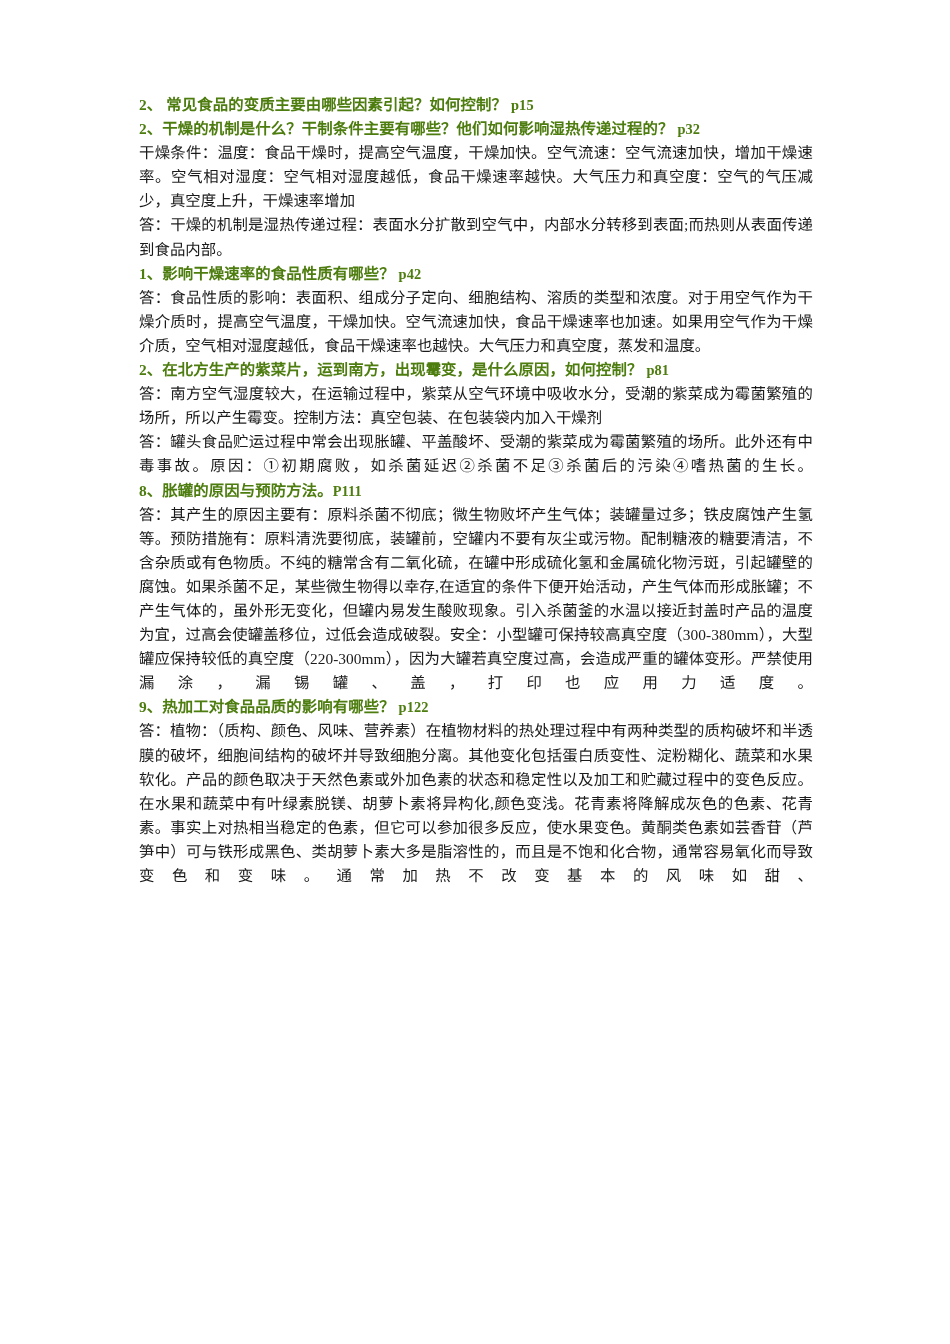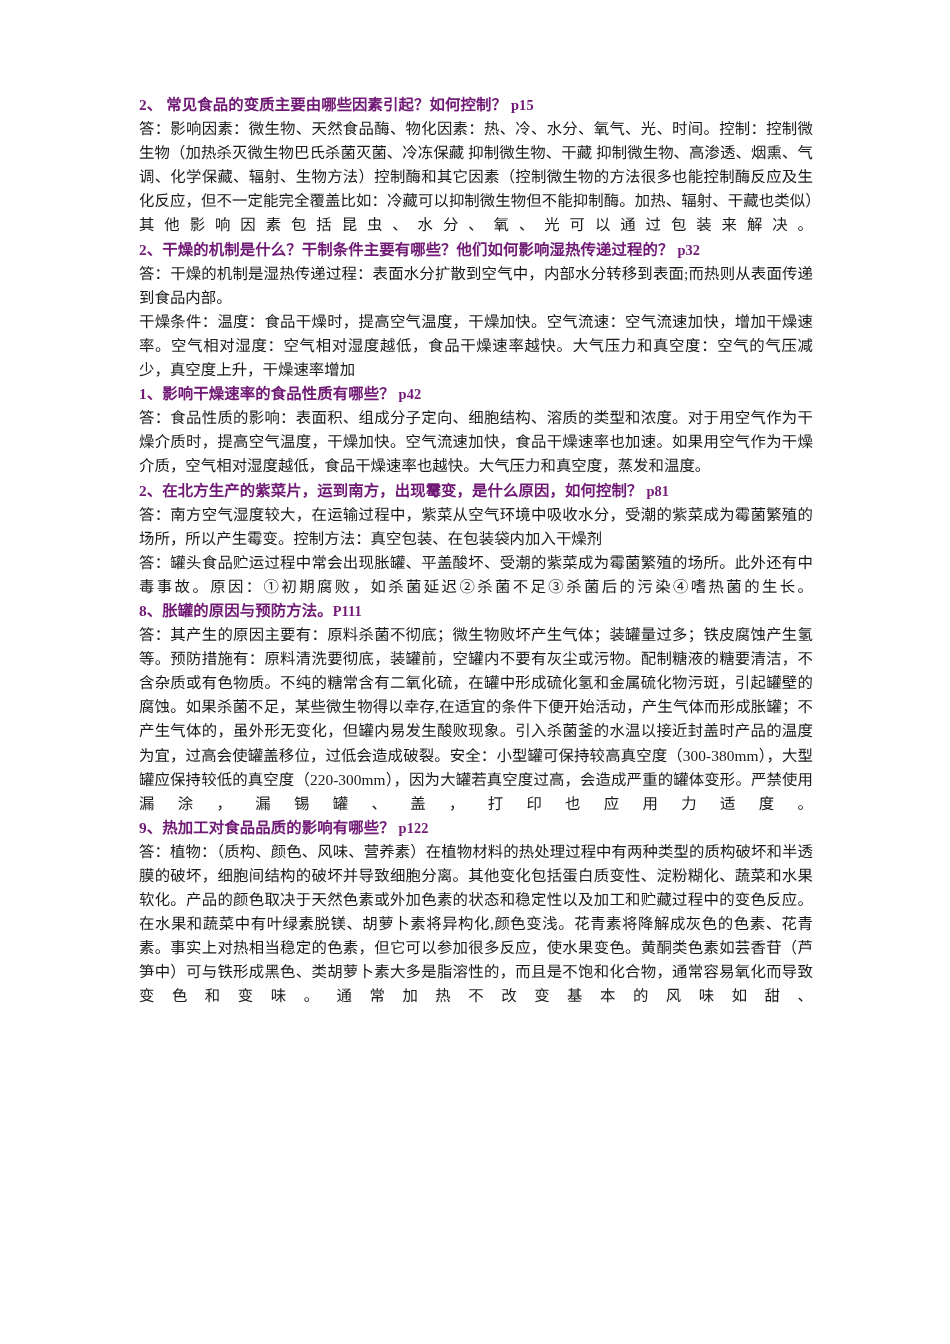--- a/index.html
+++ b/index.html
@@ -25,21 +25,21 @@
   }
   .qa-block {
     margin: 0;
     padding: 0;
   }
   .q-heading {
     font-family: "Liberation Serif", "DejaVu Serif", serif;
     font-weight: bold;
     font-size: 15.4px;
     line-height: 24.1px;
-    color: #701a75;
+    color: #4d7c0f;
     margin: 0;
     padding: 0;
     letter-spacing: 0.1px;
     white-space: nowrap;
   }
   .q-heading .pageref {
     font-family: "Liberation Serif", "DejaVu Serif", serif;
     font-weight: bold;
     font-size: 14.4px;
   }
@@ -62,27 +62,26 @@
   }
 </style>
 </head>
 <body>
 
 <div class="page">
   <div class="content">
 
     <div class="qa-block">
       <p class="q-heading"><span>2、  常见食品的变质主要由哪些因素引起？如何控制？</span> <span class="pageref">p15</span></p>
-      <p class="a-body last-justify">答：影响因素：微生物、天然食品酶、物化因素：热、冷、水分、氧气、光、时间。控制：控制微生物（加热杀灭微生物巴氏杀菌灭菌、冷冻保藏 抑制微生物、干藏 抑制微生物、高渗透、烟熏、气调、化学保藏、辐射、生物方法）控制酶和其它因素（控制微生物的方法很多也能控制酶反应及生化反应，但不一定能完全覆盖比如：冷藏可以抑制微生物但不能抑制酶。加热、辐射、干藏也类似）其他影响因素包括昆虫、水分、氧、光可以通过包装来解决。</p>
     </div>
 
     <div class="qa-block">
       <p class="q-heading"><span>2、干燥的机制是什么？干制条件主要有哪些？他们如何影响湿热传递过程的？</span> <span class="pageref">p32</span></p>
+      <p class="a-body">干燥条件：温度：食品干燥时，提高空气温度，干燥加快。空气流速：空气流速加快，增加干燥速率。空气相对湿度：空气相对湿度越低，食品干燥速率越快。大气压力和真空度：空气的气压减少，真空度上升，干燥速率增加</p>
       <p class="a-body">答：干燥的机制是湿热传递过程：表面水分扩散到空气中，内部水分转移到表面;而热则从表面传递到食品内部。</p>
-      <p class="a-body">干燥条件：温度：食品干燥时，提高空气温度，干燥加快。空气流速：空气流速加快，增加干燥速率。空气相对湿度：空气相对湿度越低，食品干燥速率越快。大气压力和真空度：空气的气压减少，真空度上升，干燥速率增加</p>
     </div>
 
     <div class="qa-block">
       <p class="q-heading"><span>1、影响干燥速率的食品性质有哪些？</span> <span class="pageref">p42</span></p>
       <p class="a-body">答：食品性质的影响：表面积、组成分子定向、细胞结构、溶质的类型和浓度。对于用空气作为干燥介质时，提高空气温度，干燥加快。空气流速加快，食品干燥速率也加速。如果用空气作为干燥介质，空气相对湿度越低，食品干燥速率也越快。大气压力和真空度，蒸发和温度。</p>
     </div>
 
     <div class="qa-block">
       <p class="q-heading"><span>2、在北方生产的紫菜片，运到南方，出现霉变，是什么原因，如何控制？</span> <span class="pageref">p81</span></p>
       <p class="a-body">答：南方空气湿度较大，在运输过程中，紫菜从空气环境中吸收水分，受潮的紫菜成为霉菌繁殖的场所，所以产生霉变。控制方法：真空包装、在包装袋内加入干燥剂</p>

